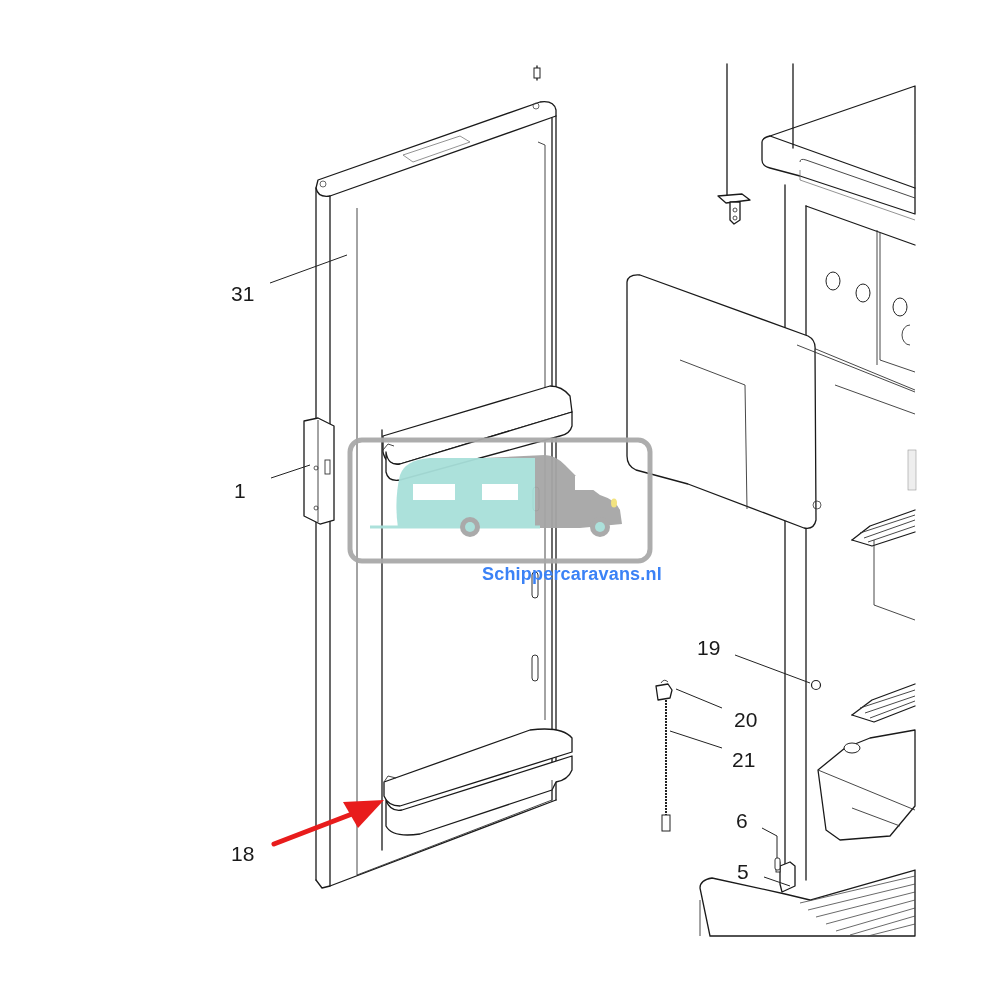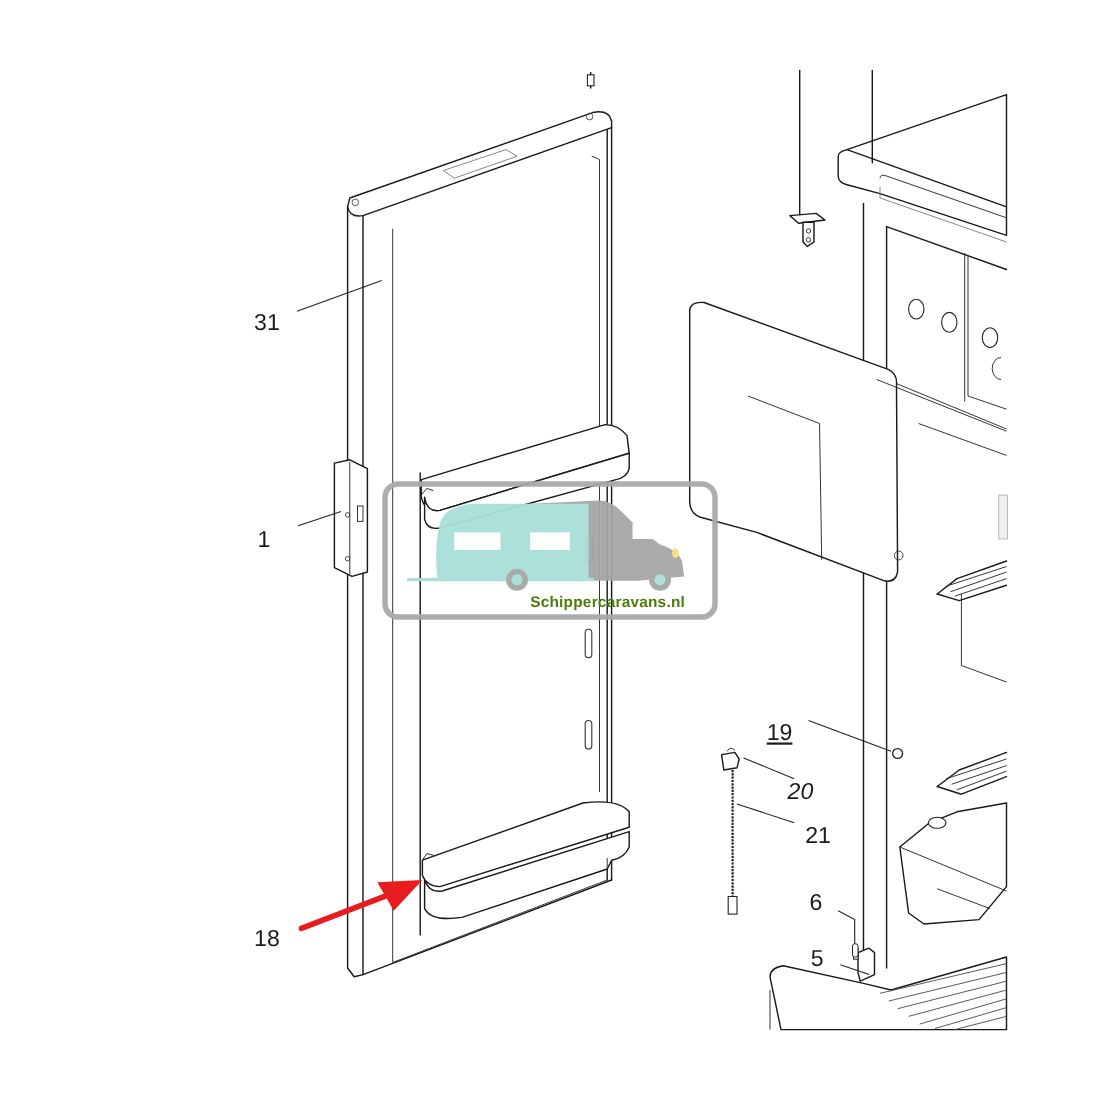--- a/index.html
+++ b/index.html
@@ -4,21 +4,21 @@
   <style>
     html, body { margin: 0; padding: 0; background: #ffffff; }
     body { width: 1000px; height: 1000px; position: relative; overflow: hidden; font-family: "Liberation Sans", sans-serif; }
     #diagram { position: absolute; left: 0; top: 0; width: 1000px; height: 1000px; }
     .ln { fill: none; stroke: #1a1a1a; stroke-width: 1.3; stroke-linejoin: round; stroke-linecap: round; }
     .ln-thin { fill: none; stroke: #333; stroke-width: 0.9; }
     .ln-light { fill: none; stroke: #777; stroke-width: 0.8; }
     .fillw { fill: #ffffff; stroke: #1a1a1a; stroke-width: 1.3; stroke-linejoin: round; }
     .leader { stroke: #222; stroke-width: 1; fill: none; }
     .callout { position: absolute; font-size: 21px; color: #1a1a1a; line-height: 1; text-align: right; }
-    .wm-text { position: absolute; left: 482px; top: 539px; font-size: 14px; color: #4d7c0f; font-weight: bold; letter-spacing: 0.2px; }
+    .wm-text { position: absolute; left: 482px; top: 564px; font-size: 18px; color: #3b82f6; font-weight: bold; letter-spacing: 0.2px; }
   </style>
 </head>
 <body>
 
 <svg id="diagram" viewBox="0 0 1000 1000" xmlns="http://www.w3.org/2000/svg">
 
   <g>
 
     <g>
       <line class="ln" x1="537" y1="66" x2="537" y2="80"></line>
@@ -183,19 +183,19 @@
     <circle cx="470" cy="527" r="10" fill="#a6a6a6"></circle>
     <circle cx="470" cy="527" r="5" fill="#a8e0da"></circle>
     <circle cx="600" cy="527" r="10" fill="#a6a6a6"></circle>
     <circle cx="600" cy="527" r="5" fill="#a8e0da"></circle>
   </g>
 </svg>
 
 <div class="callout" style="left:231px; top:283px;">31</div>
 <div class="callout" style="left:234px; top:480px;">1</div>
 <div class="callout" style="left:231px; top:843px;">18</div>
-<div class="callout" style="left:697px; top:656px;text-decoration:underline;">19</div>
-<div class="callout" style="left:716px; top:709px;font-style:italic;">20</div>
+<div class="callout" style="left:697px; top:637px;">19</div>
+<div class="callout" style="left:734px; top:709px;">20</div>
 <div class="callout" style="left:732px; top:749px;">21</div>
 <div class="callout" style="left:736px; top:810px;">6</div>
 <div class="callout" style="left:737px; top:861px;">5</div>
 
 <div class="wm-text">Schippercaravans.nl</div>
 
 </body></html>

